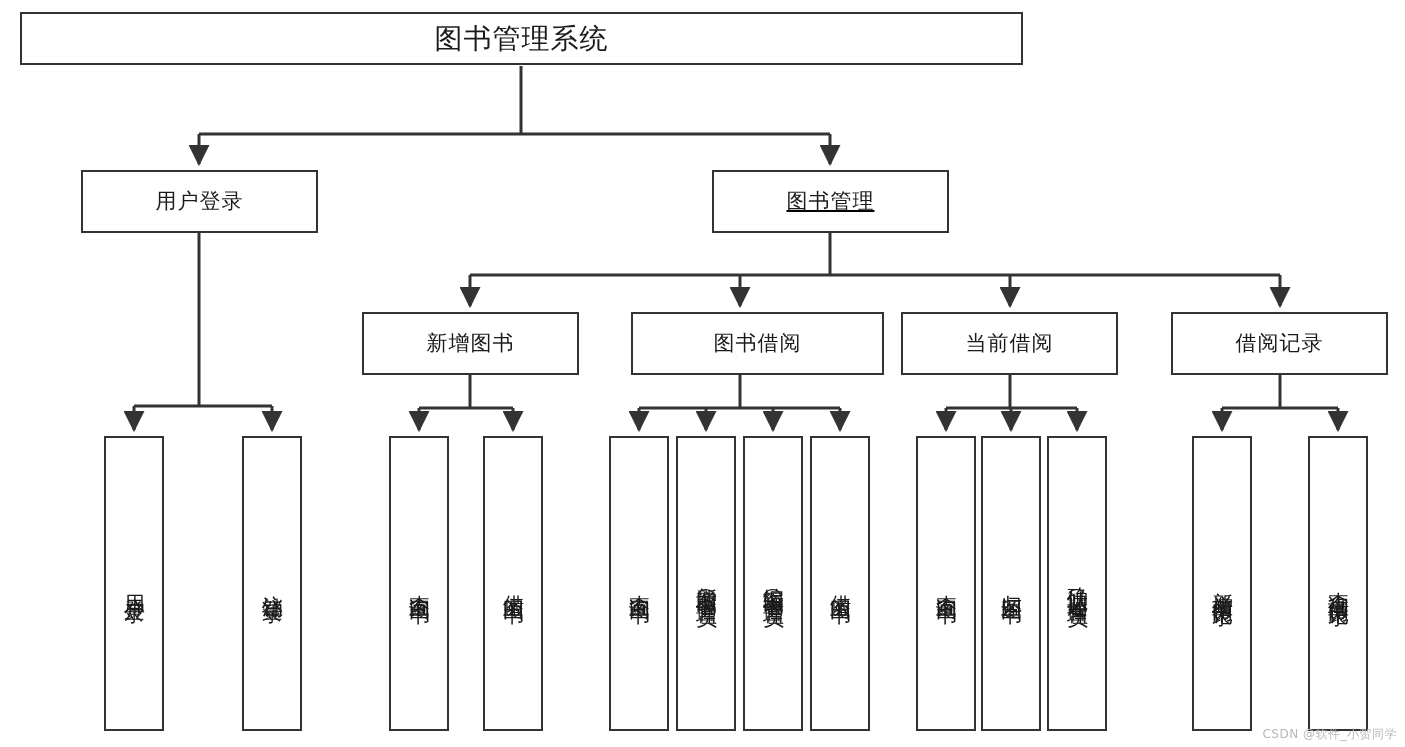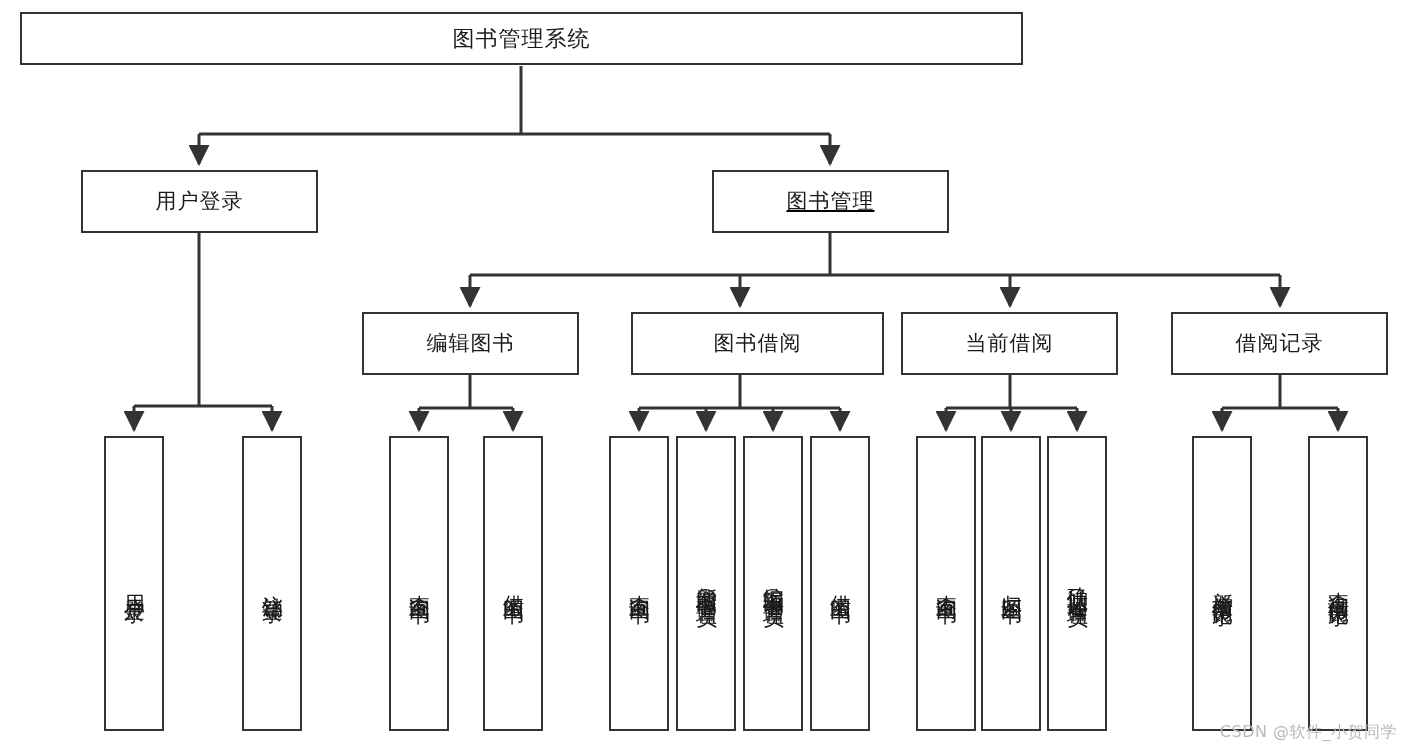--- a/index.html
+++ b/index.html
@@ -40,40 +40,40 @@
     line-height: 1.18;
     text-align: center;
     white-space: pre-line;
   }
   
   .node.horiz .node-label {
     font-size: 21px;
     letter-spacing: 1px;
   }
   .node.root .node-label {
-    font-size: 22px;
+    font-size: 28px;
     letter-spacing: 1px;
   }
   
   .node.vert {
     align-items: center;
     justify-content: center;
   }
   .node.vert .node-label {
     writing-mode: vertical-rl;
     text-orientation: upright;
     font-size: 21px;
     letter-spacing: 3px;
     line-height: 1;
   }
   #watermark {
     position: absolute;
     right: 8px;
     bottom: 4px;
-    font-size: 16px;
+    font-size: 12px;
     color: #b9b9b9;
     z-index: 5;
     white-space: nowrap;
     letter-spacing: 0.5px;
   }
 </style>
 </head>
 <body>
 
 <div id="diagram-root">
@@ -133,21 +133,21 @@
   </div>
 
   <div class="node horiz" style="left:81px; top:170px; width:237px; height:63px;">
     <span class="node-label">用户登录</span>
   </div>
   <div class="node horiz" style="left:712px; top:170px; width:237px; height:63px;text-decoration:underline;">
     <span class="node-label">图书管理</span>
   </div>
 
   <div class="node horiz" style="left:362px; top:312px; width:217px; height:63px;">
-    <span class="node-label">编辑图书</span>
+    <span class="node-label">新增图书</span>
   </div>
   <div class="node horiz" style="left:631px; top:312px; width:253px; height:63px;">
     <span class="node-label">图书借阅</span>
   </div>
   <div class="node horiz" style="left:901px; top:312px; width:217px; height:63px;">
     <span class="node-label">当前借阅</span>
   </div>
   <div class="node horiz" style="left:1171px; top:312px; width:217px; height:63px;">
     <span class="node-label">借阅记录</span>
   </div>

